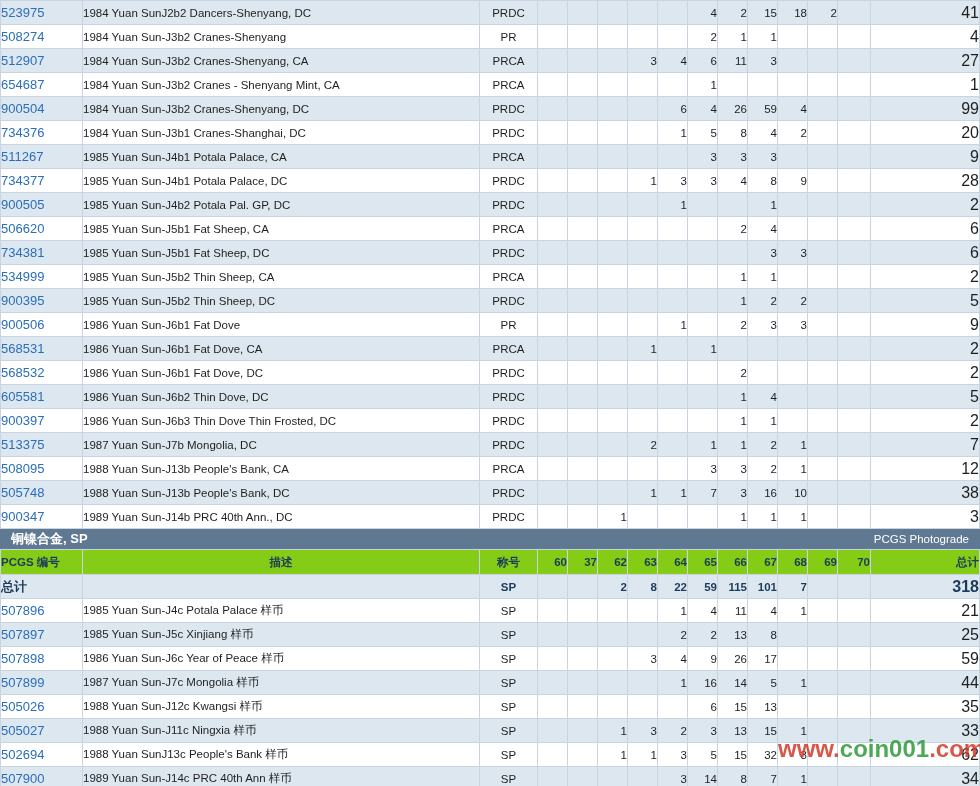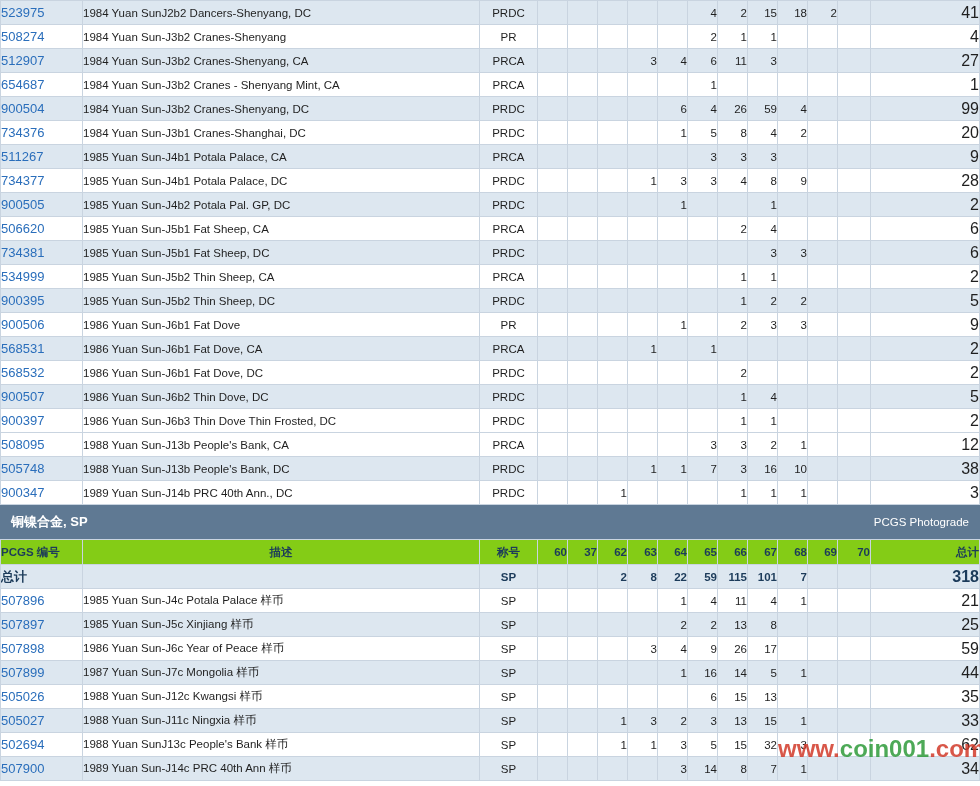--- a/index.html
+++ b/index.html
@@ -68,21 +68,21 @@
     background: #dde7f0;
   }
   tr.plain td {
     background: #ffffff;
   }
 
   
   .banner {
     background: #5f7993;
     color: #ffffff;
-    height: 34px;
+    height: 20px;
     display: flex;
     align-items: center;
     justify-content: space-between;
     padding: 0 10px 0 10px;
     box-sizing: border-box;
     border-left: 1px solid #5f7993;
     border-right: 1px solid #5f7993;
   }
   .banner-title {
     font-size: 13px;
@@ -419,21 +419,21 @@
           <td class="cell-num"></td>
           <td class="cell-num"></td>
           <td class="cell-num">2</td>
           <td class="cell-num"></td>
           <td class="cell-num"></td>
           <td class="cell-num"></td>
           <td class="cell-num"></td>
           <td class="cell-tot">2</td>
         </tr>
         <tr class="alt">
-          <td class="cell-id">900507</td>
+          <td class="cell-id">605581</td>
           <td class="cell-desc">1986 Yuan Sun-J6b2 Thin Dove, DC</td>
           <td class="cell-srv">PRDC</td>
           <td class="cell-num"></td>
           <td class="cell-num"></td>
           <td class="cell-num"></td>
           <td class="cell-num"></td>
           <td class="cell-num"></td>
           <td class="cell-num"></td>
           <td class="cell-num">1</td>
           <td class="cell-num">4</td>
@@ -451,20 +451,37 @@
           <td class="cell-num"></td>
           <td class="cell-num"></td>
           <td class="cell-num"></td>
           <td class="cell-num"></td>
           <td class="cell-num">1</td>
           <td class="cell-num">1</td>
           <td class="cell-num"></td>
           <td class="cell-num"></td>
           <td class="cell-num"></td>
           <td class="cell-tot">2</td>
+        </tr>
+        <tr class="alt">
+          <td class="cell-id">513375</td>
+          <td class="cell-desc">1987 Yuan Sun-J7b Mongolia, DC</td>
+          <td class="cell-srv">PRDC</td>
+          <td class="cell-num"></td>
+          <td class="cell-num"></td>
+          <td class="cell-num"></td>
+          <td class="cell-num">2</td>
+          <td class="cell-num"></td>
+          <td class="cell-num">1</td>
+          <td class="cell-num">1</td>
+          <td class="cell-num">2</td>
+          <td class="cell-num">1</td>
+          <td class="cell-num"></td>
+          <td class="cell-num"></td>
+          <td class="cell-tot">7</td>
         </tr>
         <tr class="plain">
           <td class="cell-id">508095</td>
           <td class="cell-desc">1988 Yuan Sun-J13b People's Bank, CA</td>
           <td class="cell-srv">PRCA</td>
           <td class="cell-num"></td>
           <td class="cell-num"></td>
           <td class="cell-num"></td>
           <td class="cell-num"></td>
           <td class="cell-num"></td>

